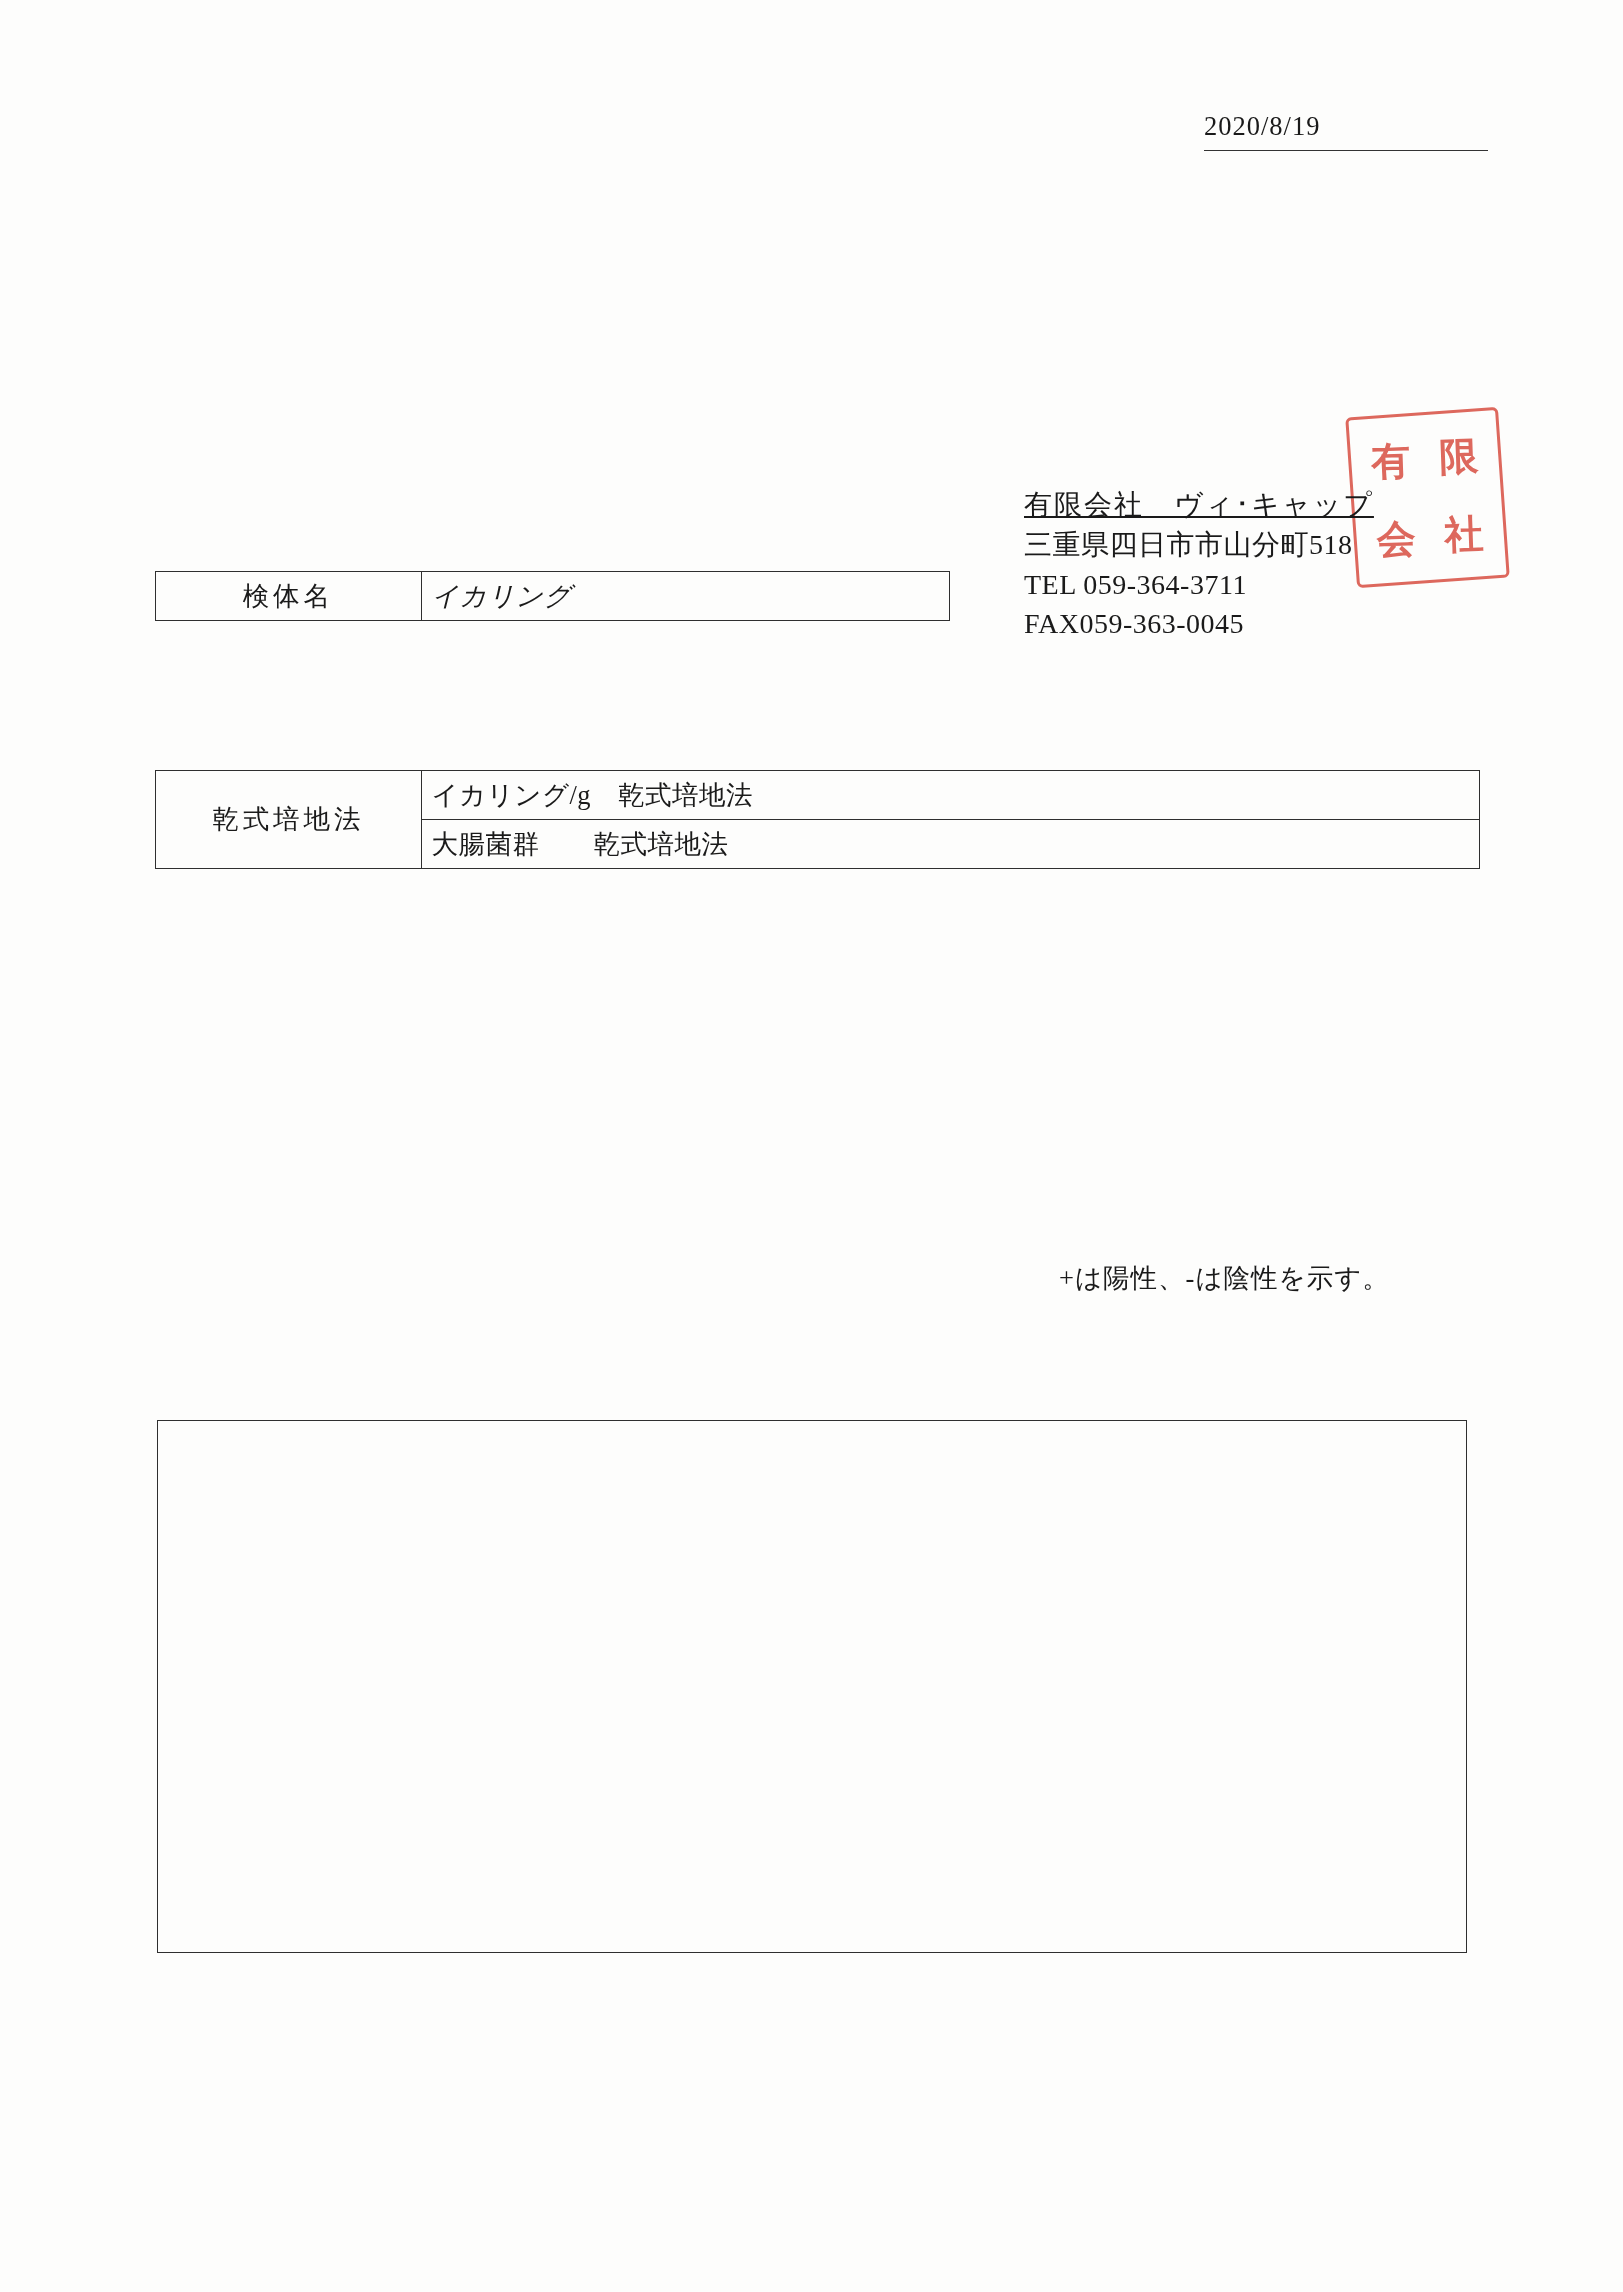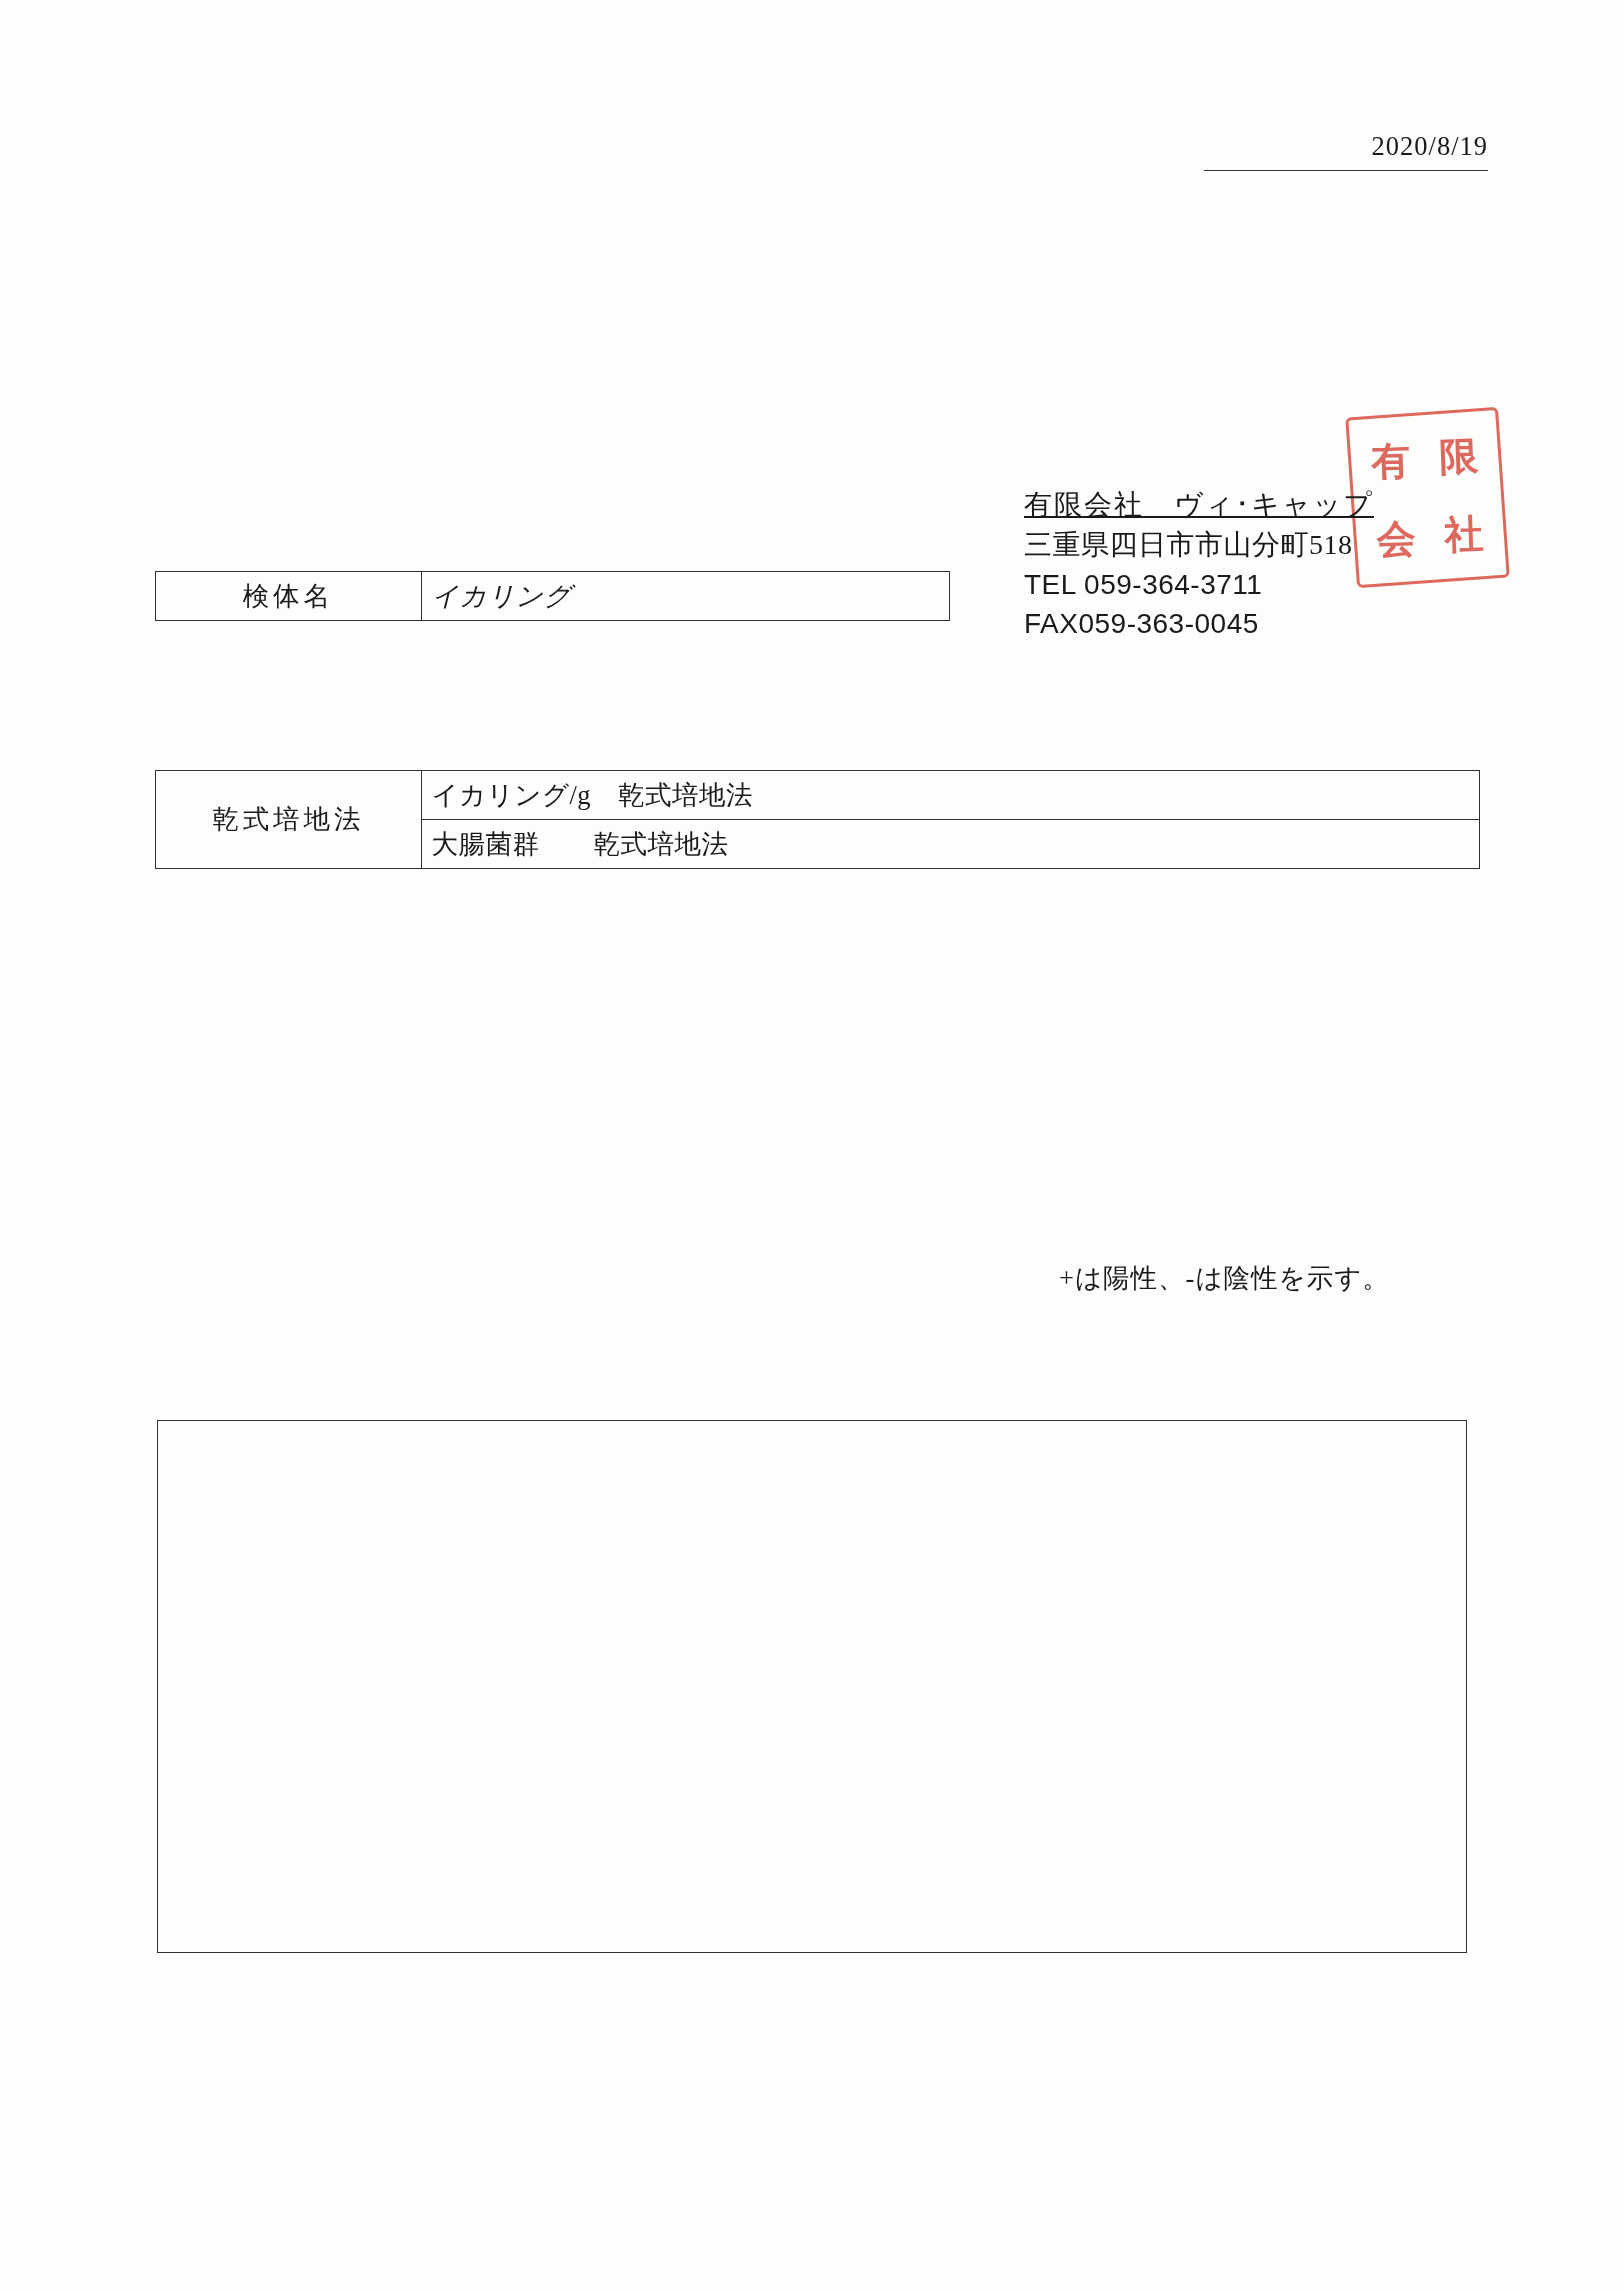--- a/index.html
+++ b/index.html
@@ -18,24 +18,24 @@
 
   .page {
     position: absolute;
     inset: 0;
     background: #fdfdfc;
   }
 
   
   .doc-date {
     position: absolute;
-    top: 131px;
+    top: 111px;
     right: 135px;
     width: 284px;
-    text-align: right;
+    text-align: left;
     font-size: 26.5px;
     letter-spacing: 1px;
     padding-bottom: 7.8px;
     border-bottom: 1.5px solid #333;
   }
 
   
   .title-wrap {
     position: absolute;
     top: 227px;
@@ -65,21 +65,21 @@
   }
   .company .name {
     letter-spacing: 2px;
     text-decoration: underline;
   }
   .company .addr {
     letter-spacing: 0.5px;
   }
   .company .tel,
   .company .fax {
-    font-family: Liberation Sans, sans-serif;
+    font-family: Liberation Serif, serif;
     letter-spacing: 0.5px;
   }
 
   
   .seal {
     position: absolute;
     top: 412px;
     left: 1351px;
     width: 147px;
     height: 165px;

